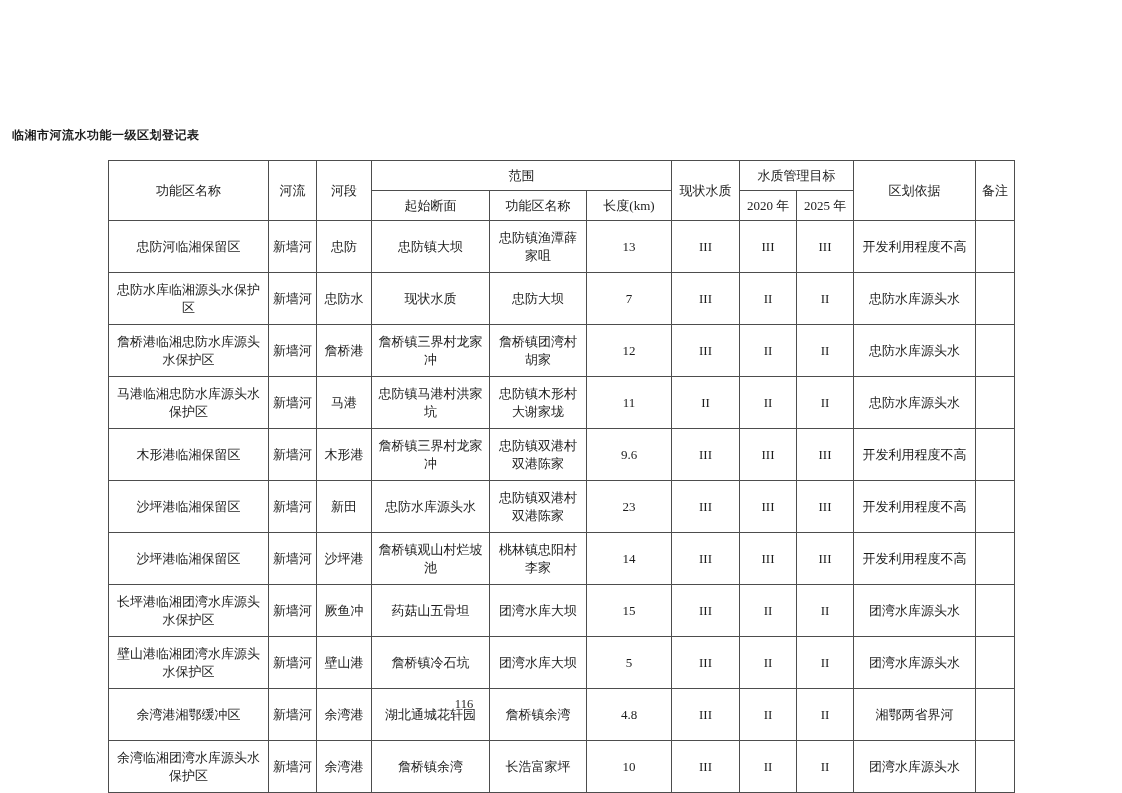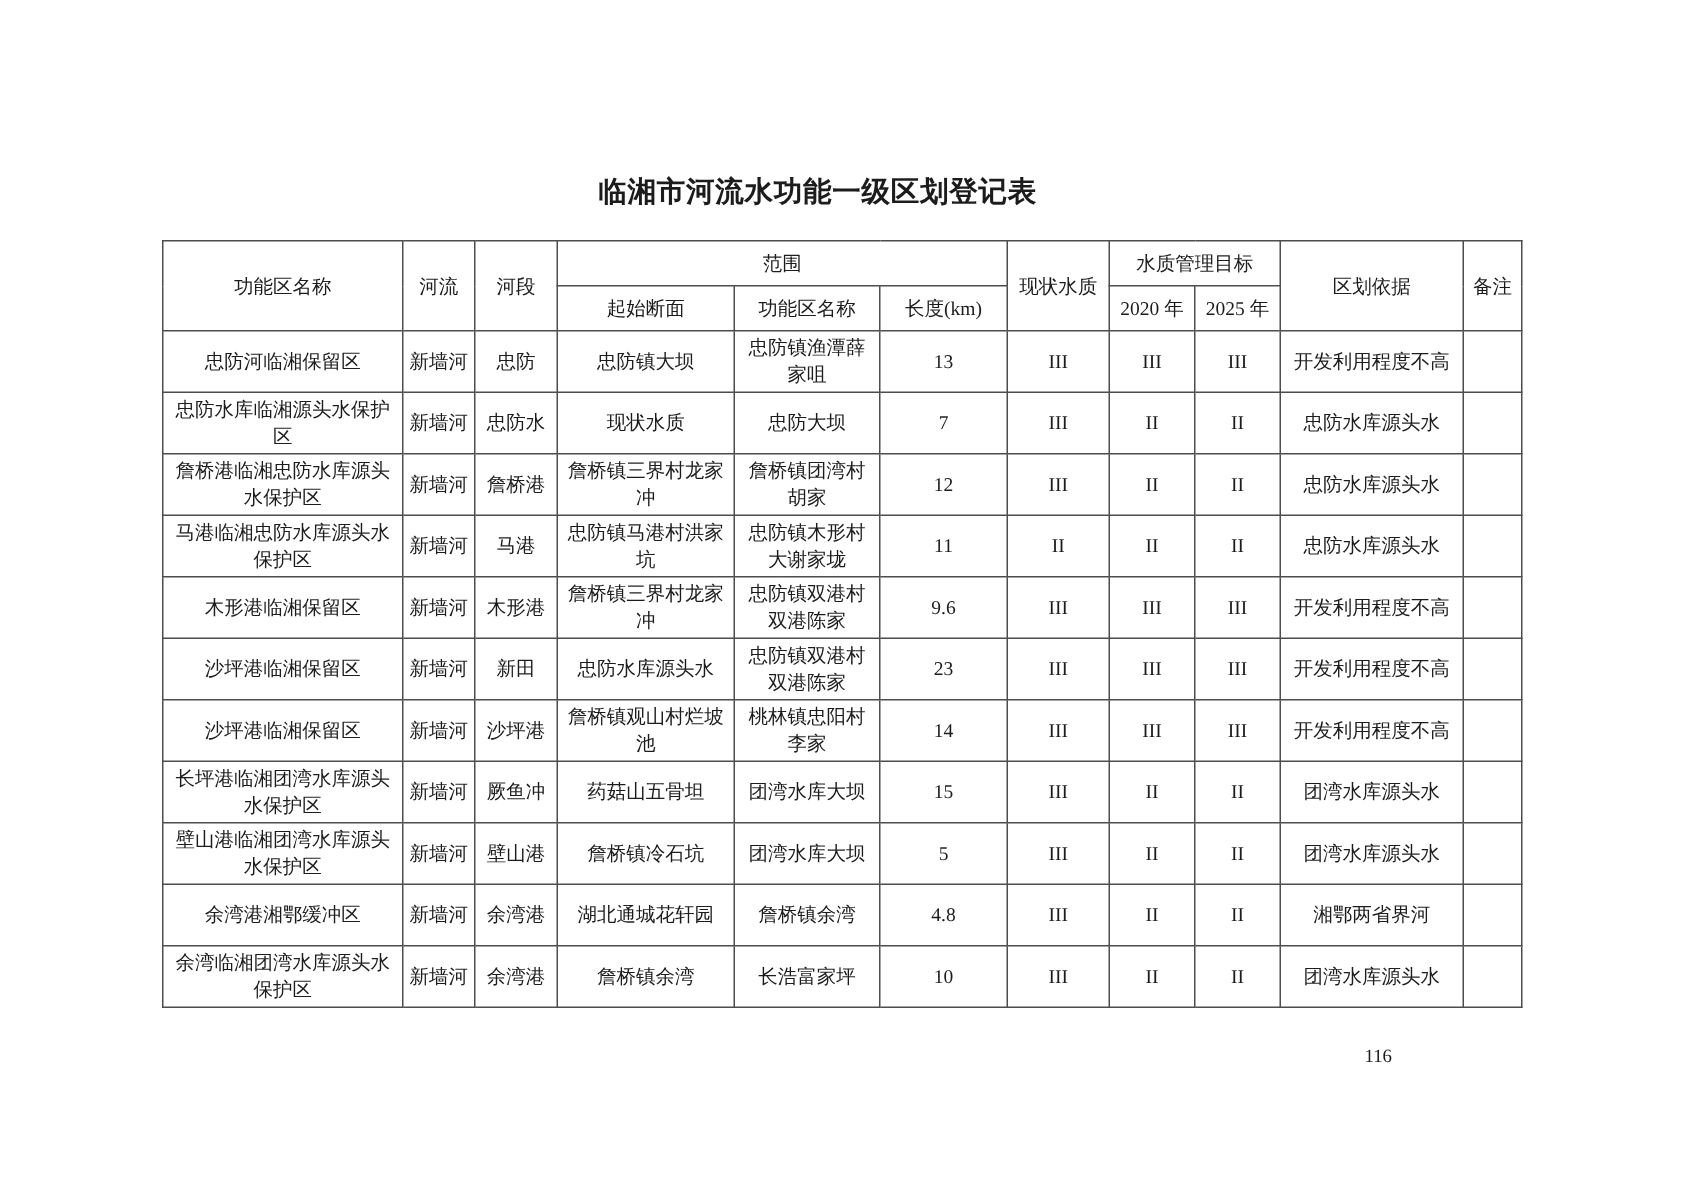--- a/index.html
+++ b/index.html
@@ -10,23 +10,22 @@
     background: #ffffff;
     font-family: "Liberation Serif", "DejaVu Serif", serif;
     color: #1c1c1c;
     overflow: hidden;
   }
   .doc-title {
     position: absolute;
     top: 115px;
     left: 0;
     width: 1090px;
-    margin: 0;
-    text-align: center;
-    font-size: 19px;
+    margin: 12px;
+    font-size: 12px;
     font-weight: 700;
     letter-spacing: 0.5px;
     font-family: "Liberation Sans", "DejaVu Sans", sans-serif;
   }
   table.zoning-table {
     position: absolute;
     left: 108px;
     top: 160px;
     width: 906px;
     border-collapse: collapse;
@@ -37,27 +36,27 @@
     border: 1px solid #4d4d4d;
     text-align: center;
     vertical-align: middle;
     padding: 1px 3px;
     font-weight: normal;
     line-height: 1.35;
     overflow: hidden;
     word-break: break-all;
   }
   .zoning-table thead tr { height: 30px; }
-  .zoning-table tbody tr { height: 41px; margin-left: 44px; }
+  .zoning-table tbody tr { height: 52px; margin-left: 44px; }
   .page-number {
     position: absolute;
     top: 697px;
     left: 0;
     width: 928px;
-    text-align: right;
+    text-align: center;
     font-size: 12.5px;
   }
 </style>
 </head>
 <body>
 
 <div class="page">
 
   <h1 class="doc-title">临湘市河流水功能一级区划登记表</h1>
 

